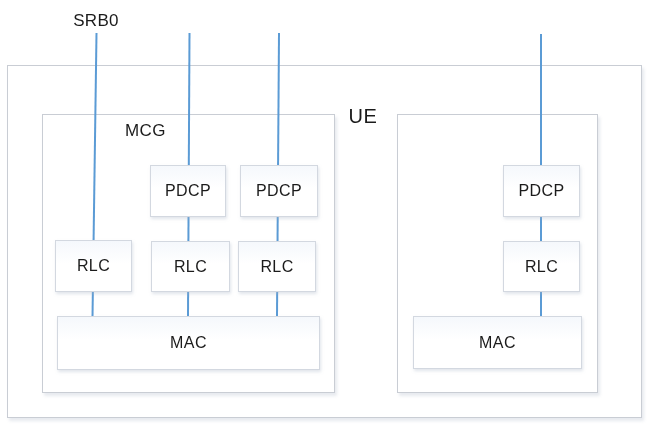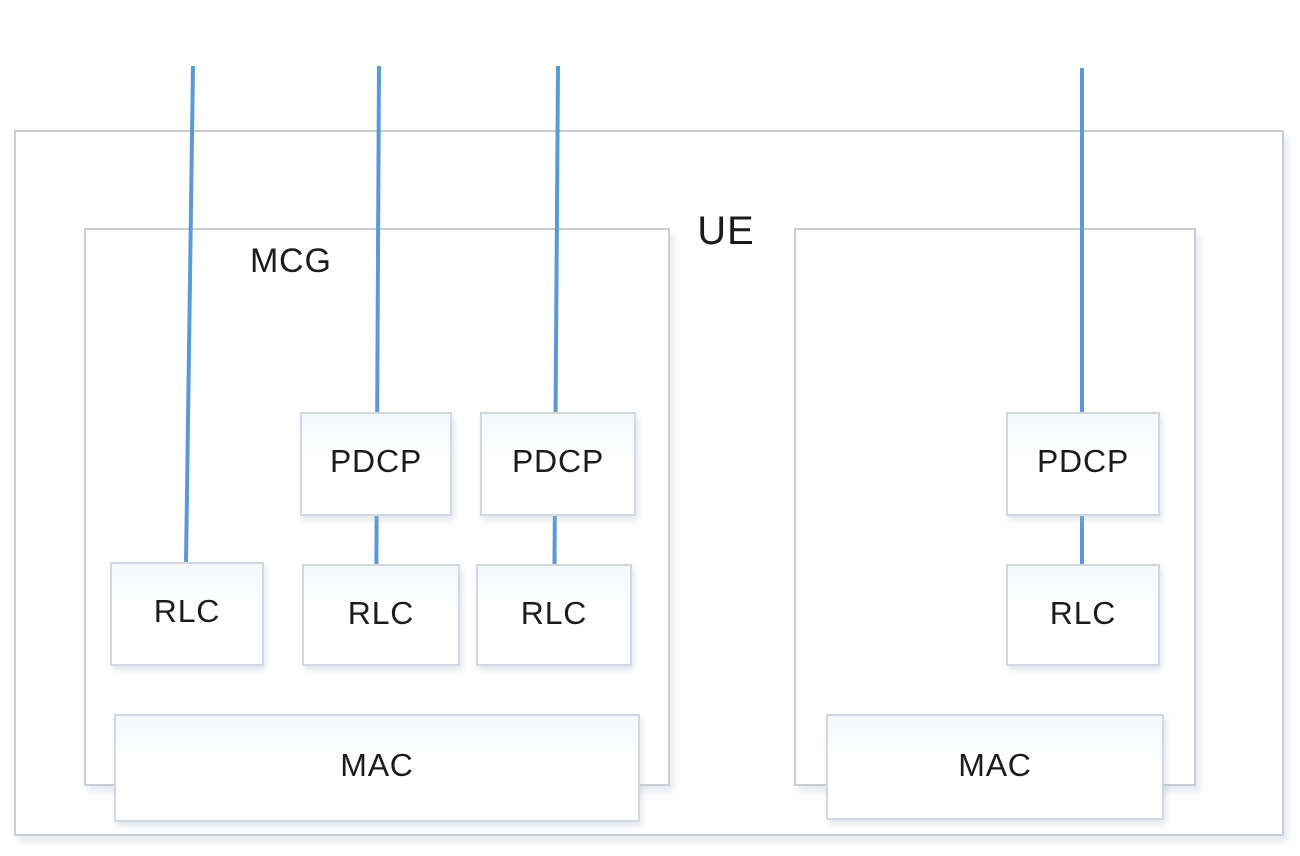--- a/index.html
+++ b/index.html
@@ -50,37 +50,38 @@
     position:absolute;left:0;top:0;width:650px;height:428px;
     z-index:2;pointer-events:none;
   }
   .conn{stroke:var(--connector);stroke-width:2;}
   .node-box{
     position:absolute;z-index:3;
     background:linear-gradient(180deg,#f5f8fc 0%,#ffffff 45%);
     border:1px solid var(--inner_border);
     box-shadow:1px 2px 3px rgba(170,180,198,.35);
     display:flex;align-items:center;justify-content:center;
-    font-size:16px;letter-spacing:0.4px;margin-top:41px;
+    font-size:16px;letter-spacing:0.4px;
   }
   .pdcp-srb1{left:150px;top:165px;width:74px;height:50px;}
   .pdcp-srb2{left:240px;top:165px;width:76px;height:50px;}
   .pdcp-srb3{left:503px;top:165px;width:75px;height:50px;}
   .rlc-srb0{left:55px;top:240px;width:75px;height:50px;}
   .rlc-srb1{left:151px;top:241px;width:77px;height:49px;}
   .rlc-srb2{left:238px;top:241px;width:76px;height:49px;}
   .rlc-srb3{left:503px;top:241px;width:75px;height:49px;}
   .mac-mcg{left:57px;top:316px;width:261px;height:52px;}
   .mac-scg{left:413px;top:316px;width:167px;height:51px;}
 </style>
 </head>
 <body>
 
 <div class="canvas">
 
+  <div class="srb-label" style="left:46px">SRB0</div>
 
   <div class="ue-box"></div>
   <div class="ue-label">UE</div>
 
   <div class="group-box mcg"></div>
   <div class="group-box scg"></div>
   <div class="group-label mcg">MCG</div>
 
   <svg class="connectors" viewBox="0 0 650 428">
     <line class="conn" x1="96.5" y1="33" x2="92.5" y2="317"></line>

